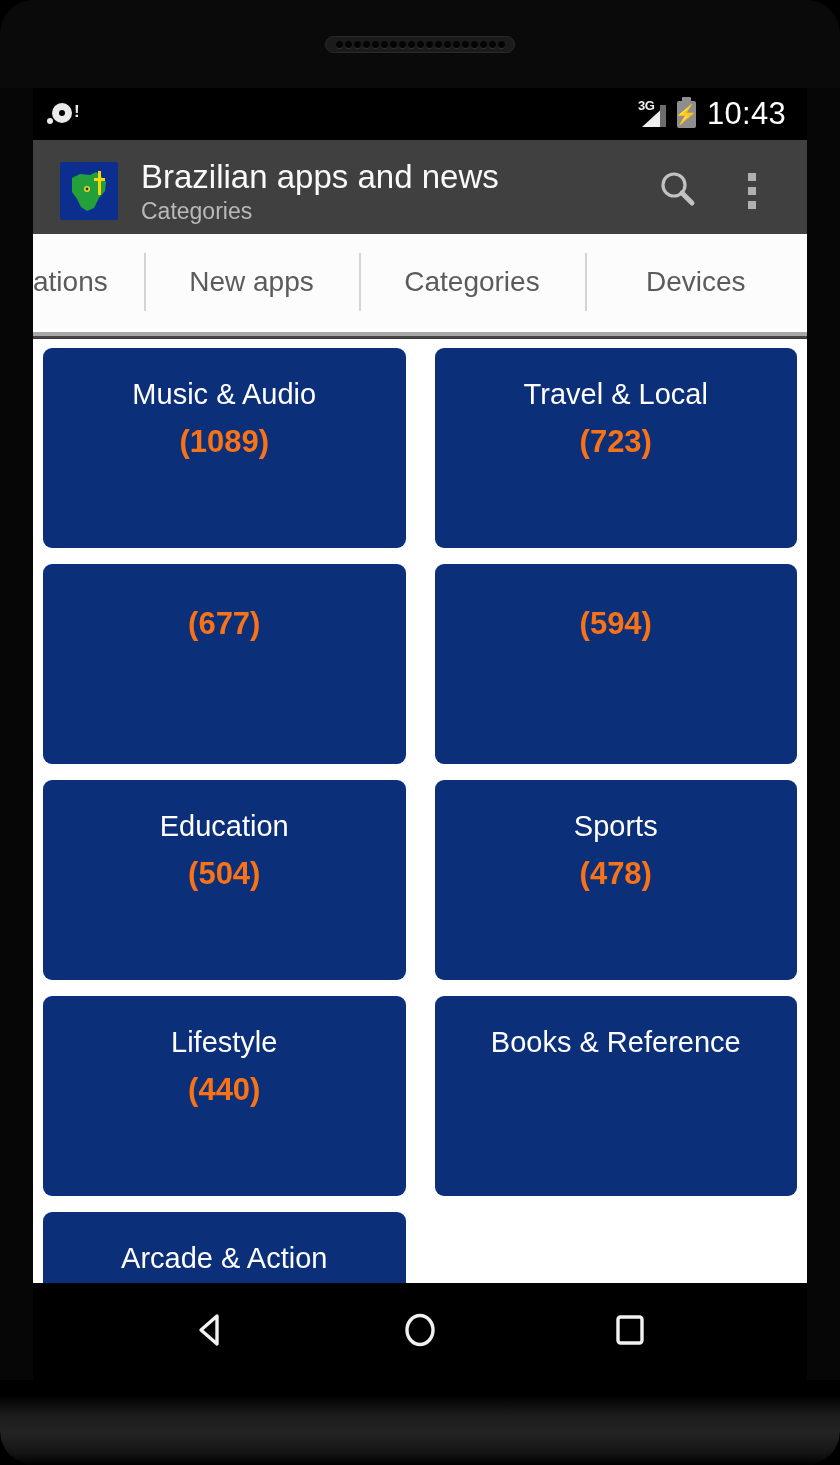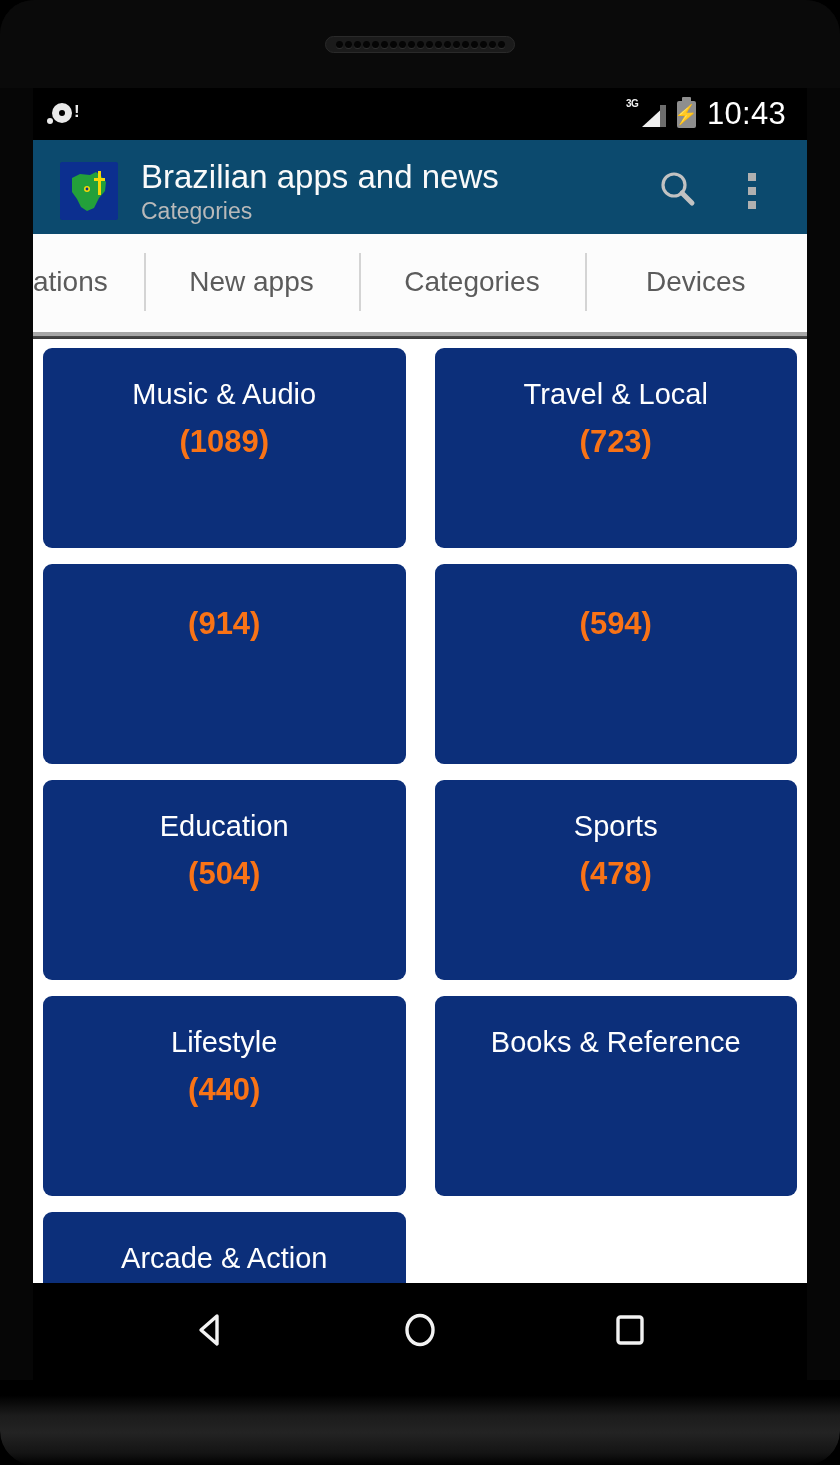--- a/index.html
+++ b/index.html
@@ -82,22 +82,22 @@
     width:6px; height:6px; border-radius:50%;
     background:#e9e9e9;
   }
   .sd-bang {
     position:absolute; left:27px; top:2px;
     font-size:17px; font-weight:bold; line-height:17px; color:#e9e9e9;
   }
 
   .sig-wrap { position:relative; width:40px; height:30px; }
   .sig-label {
-    position:absolute; left:0; top:-1px;
-    font-size:10px; font-weight:bold; color:#f0f0f0; letter-spacing:-.5px;
+    position:absolute; left:12px; top:-1px;
+    font-size:13px; font-weight:bold; color:#f0f0f0; letter-spacing:-.5px;
   }
   .sig-tri {
     position:absolute; right:0; bottom:2px;
     width:0; height:0;
     border-left:24px solid transparent;
     border-bottom:22px solid #efefef;
   }
   .sig-tri-dim {
     position:absolute; right:0; bottom:2px;
     width:6px; height:22px;
@@ -119,21 +119,21 @@
     width:15px; height:23px;
     color:#ededed;
     display:flex; align-items:center; justify-content:center;
     font-size:19px; line-height:1;
   }
   #clock { font-size:31px; font-weight:400; letter-spacing:.3px; color:#fff; }
 
   
   #toolbar {
     height:94px; width:100%;
-    background:#0c4a6e;
+    background:#404040;
     display:flex; align-items:center;
     padding:8px 18px 0 27px;
   }
   #app-icon {
     width:58px; height:58px;
     border-radius:3px;
     background:#0c2f8f;
     position:relative;
     flex:0 0 auto;
     overflow:hidden;
@@ -329,21 +329,21 @@
 
         <div class="cat-card">
           <div class="cat-name">Music &amp; Audio</div>
           <div class="cat-count">(1089)</div>
         </div>
         <div class="cat-card">
           <div class="cat-name">Travel &amp; Local</div>
           <div class="cat-count">(723)</div>
         </div>
         <div class="cat-card">
-          <div class="cat-count">(914)</div>
+          <div class="cat-count">(677)</div>
         </div>
         <div class="cat-card">
           <div class="cat-count">(594)</div>
         </div>
         <div class="cat-card">
           <div class="cat-name">Education</div>
           <div class="cat-count">(504)</div>
         </div>
         <div class="cat-card">
           <div class="cat-name">Sports</div>

